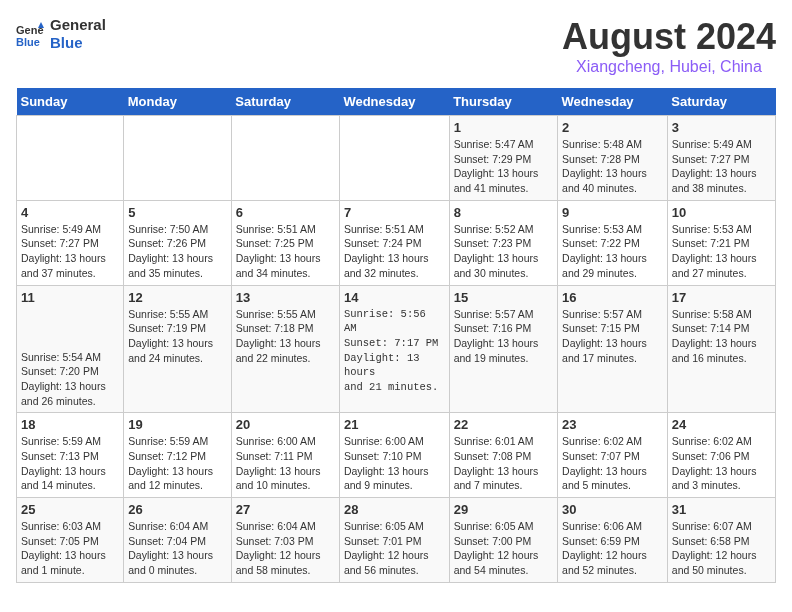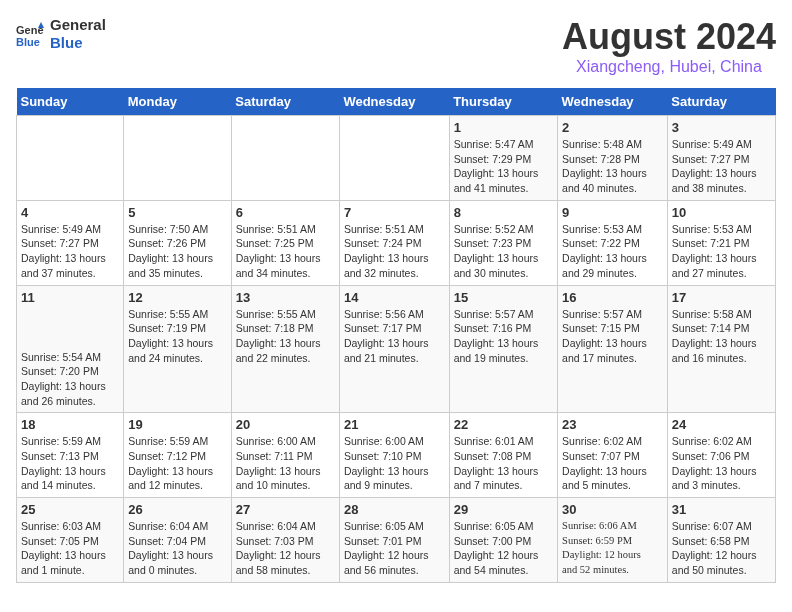--- a/index.html
+++ b/index.html
@@ -209,21 +209,21 @@
         </td>
         <td>
           <span class="day-number">13</span>
           <div class="day-info" style="white-space: pre-line;">Sunrise: 5:55 AM
 Sunset: 7:18 PM
 Daylight: 13 hours
 and 22 minutes.</div>
         </td>
         <td>
           <span class="day-number">14</span>
-          <div class="day-info" style="white-space: pre-line;">Sunrise: 5:56 AM
+          <div class="day-info" style="white-space: pre-line; font-family: Liberation Mono, monospace;">Sunrise: 5:56 AM
 Sunset: 7:17 PM
 Daylight: 13 hours
 and 21 minutes.</div>
         </td>
         <td>
           <span class="day-number">15</span>
           <div class="day-info" style="white-space: pre-line;">Sunrise: 5:57 AM
 Sunset: 7:16 PM
 Daylight: 13 hours
 and 19 minutes.</div>
@@ -325,21 +325,21 @@
         </td>
         <td>
           <span class="day-number">29</span>
           <div class="day-info" style="white-space: pre-line;">Sunrise: 6:05 AM
 Sunset: 7:00 PM
 Daylight: 12 hours
 and 54 minutes.</div>
         </td>
         <td>
           <span class="day-number">30</span>
-          <div class="day-info" style="white-space: pre-line; font-family: Liberation Serif, serif;">Sunrise: 6:06 AM
+          <div class="day-info" style="white-space: pre-line;">Sunrise: 6:06 AM
 Sunset: 6:59 PM
 Daylight: 12 hours
 and 52 minutes.</div>
         </td>
         <td>
           <span class="day-number">31</span>
           <div class="day-info" style="white-space: pre-line;">Sunrise: 6:07 AM
 Sunset: 6:58 PM
 Daylight: 12 hours
 and 50 minutes.</div>

